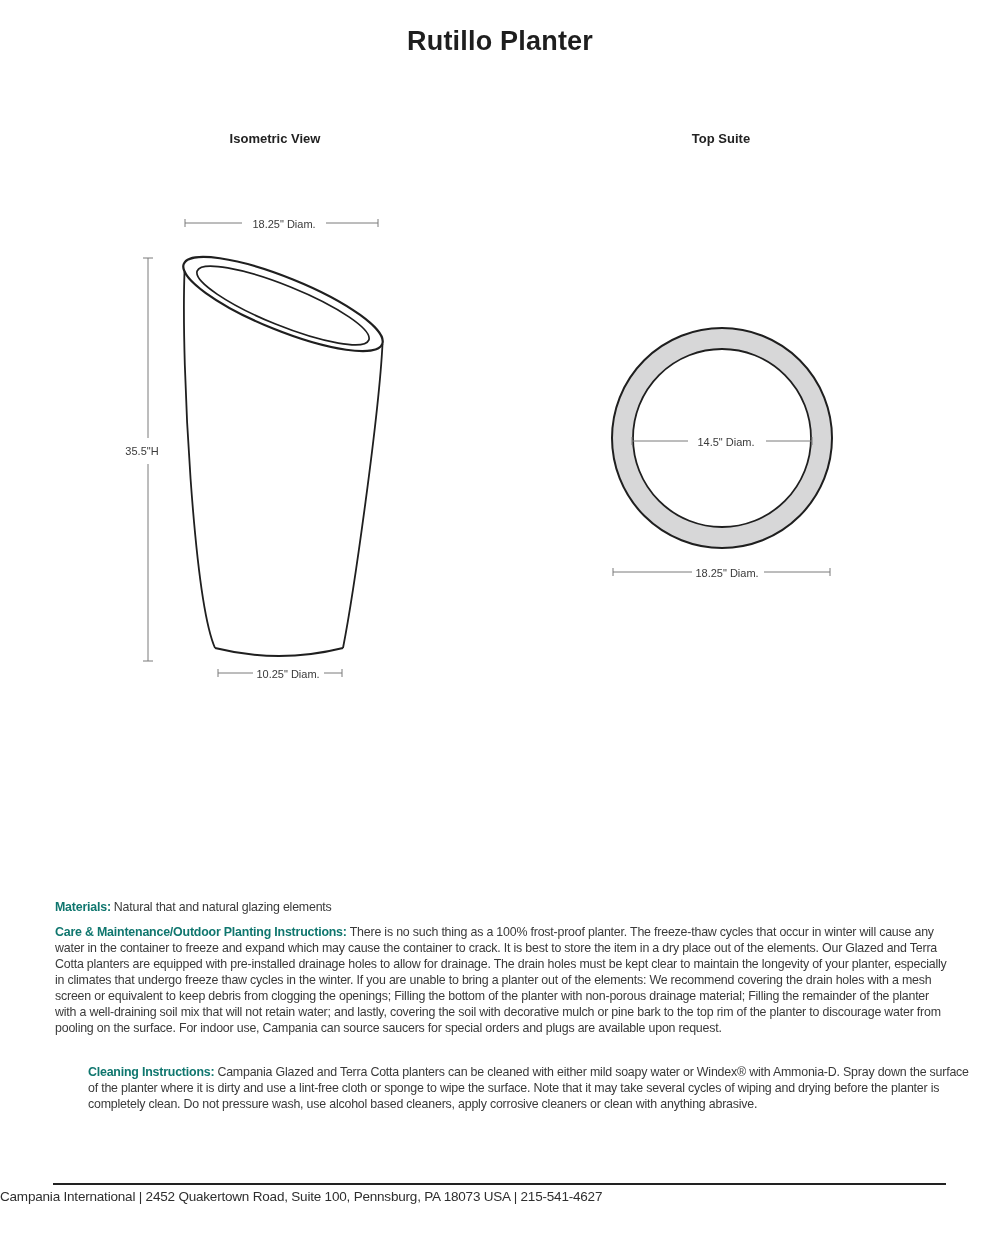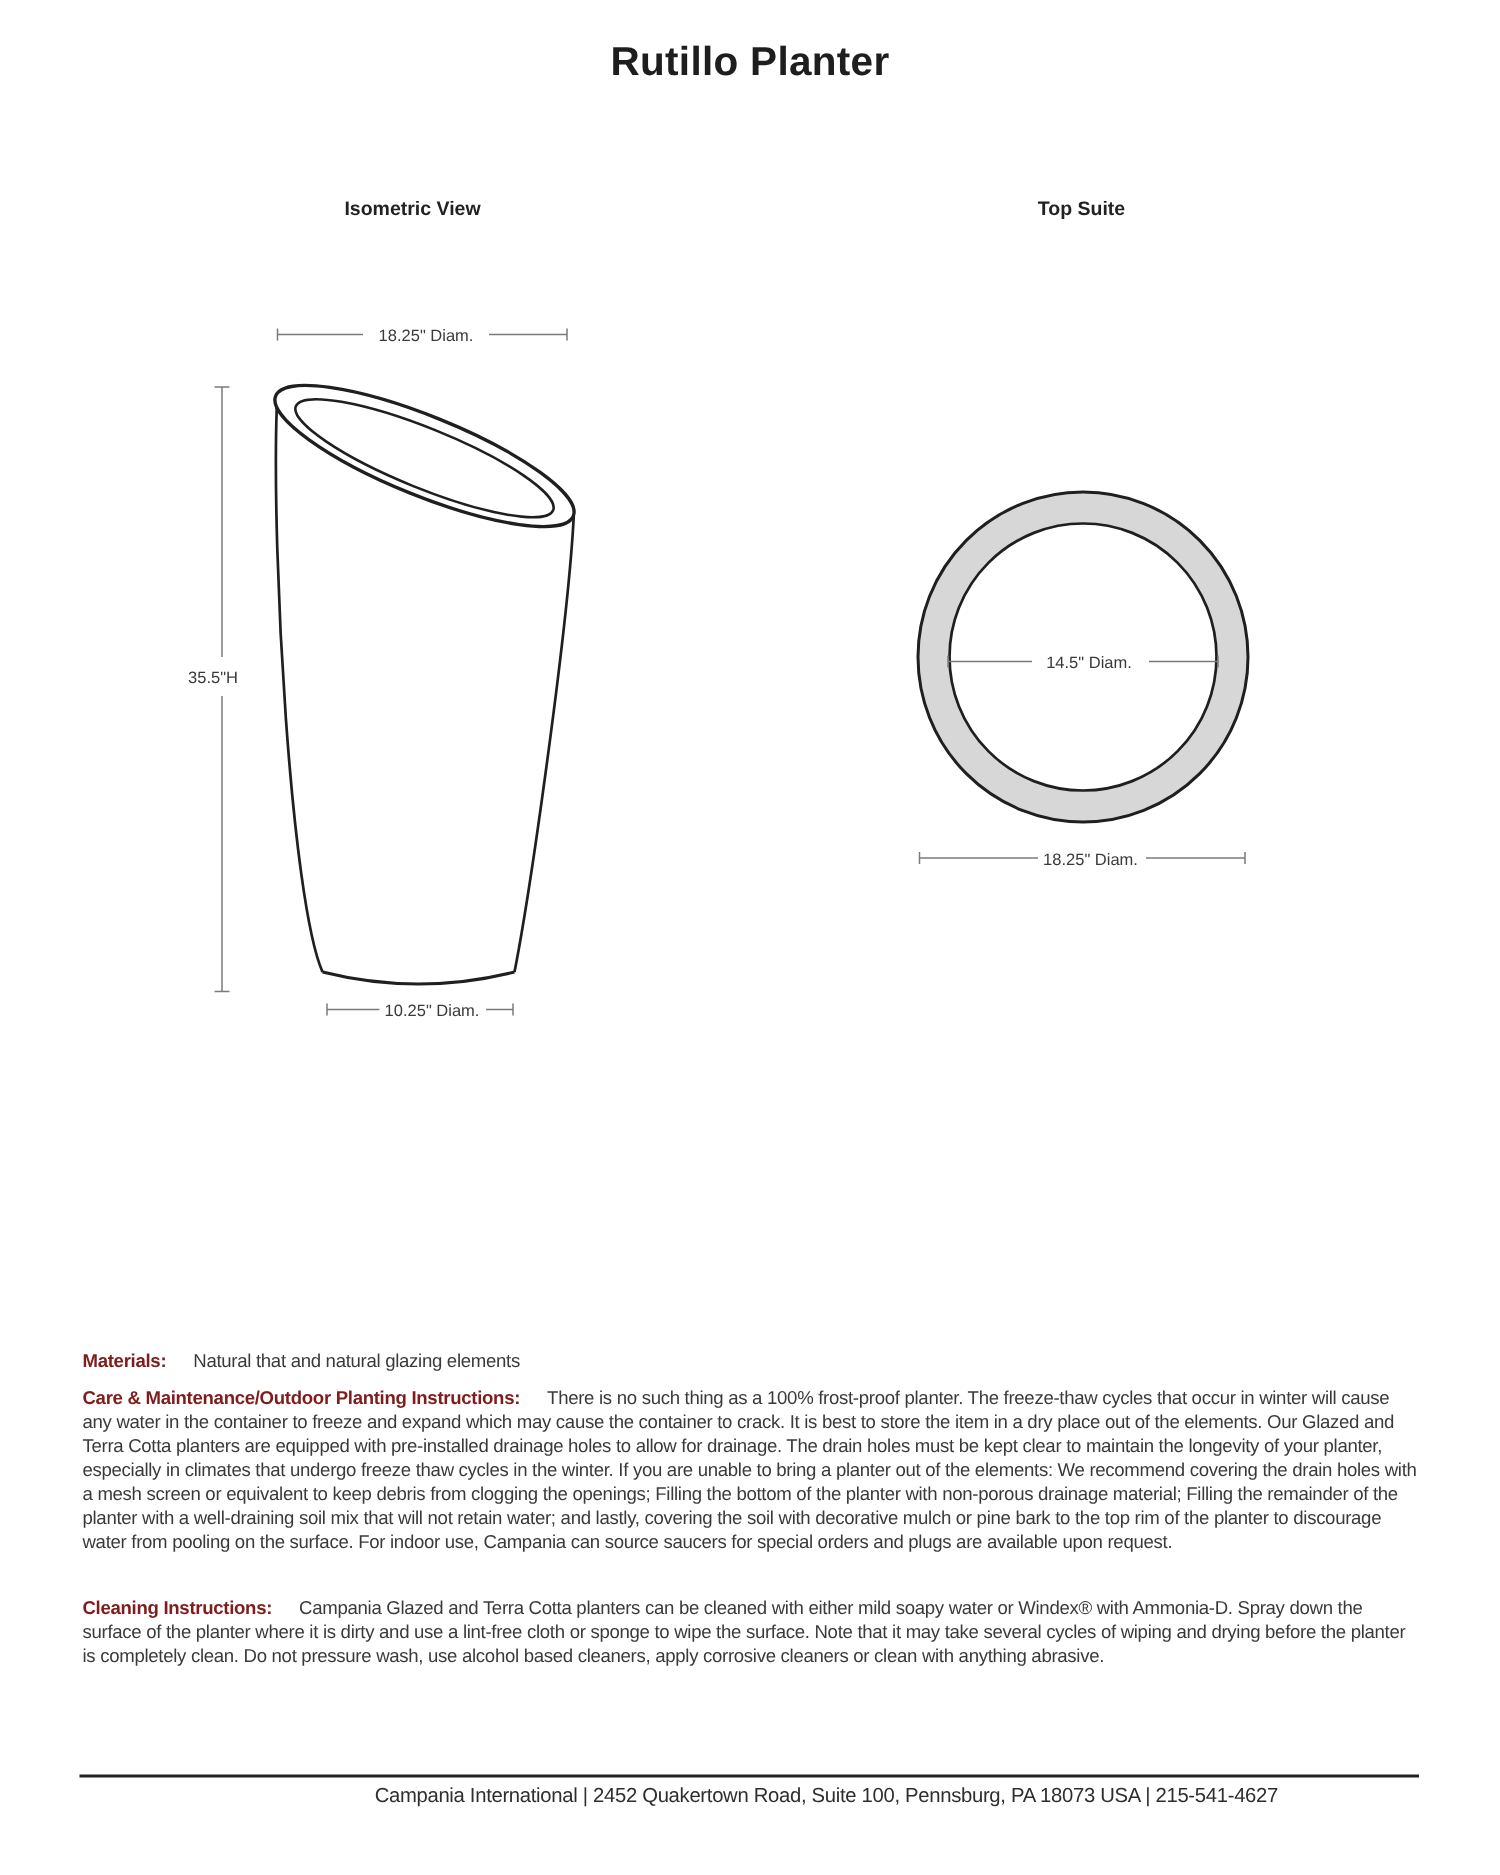--- a/index.html
+++ b/index.html
@@ -47,35 +47,35 @@
 
   .para {
     position: absolute;
     left: 55px;
     width: 893px;
     font-size: 12.4px;
     line-height: 16px;
     letter-spacing: -0.2px;
     color: #3a3a3a;
   }
-  .para strong { color: #7f1d1d; padding-right: 18px; text-align: right; }
+  .para strong { color: #0f766e; padding-right: 3px; text-align: right; }
   .para.materials { top: 899px; }
   .para.care      { top: 924px; }
-  .para.cleaning  { top: 1064px; }
+  .para.cleaning  { top: 1064px; margin-left: 33px; }
 
   .footer-rule {
     position: absolute;
     left: 53px; top: 1183px;
     width: 893px; height: 2px;
     background: #222222;
   }
   .footer-line {
     position: absolute;
     left: 0; width: 852px;
-    text-align: right;
+    text-align: left;
     font-size: 13.5px;
     letter-spacing: -0.2px;
     color: #2e2e2e;
   }
   .footer-line.l1 { top: 1189px; }
   .footer-line.l2 { top: 1206px; }
   .footer-link {
     color: #4273b8;
     text-decoration: underline;
     cursor: pointer;

